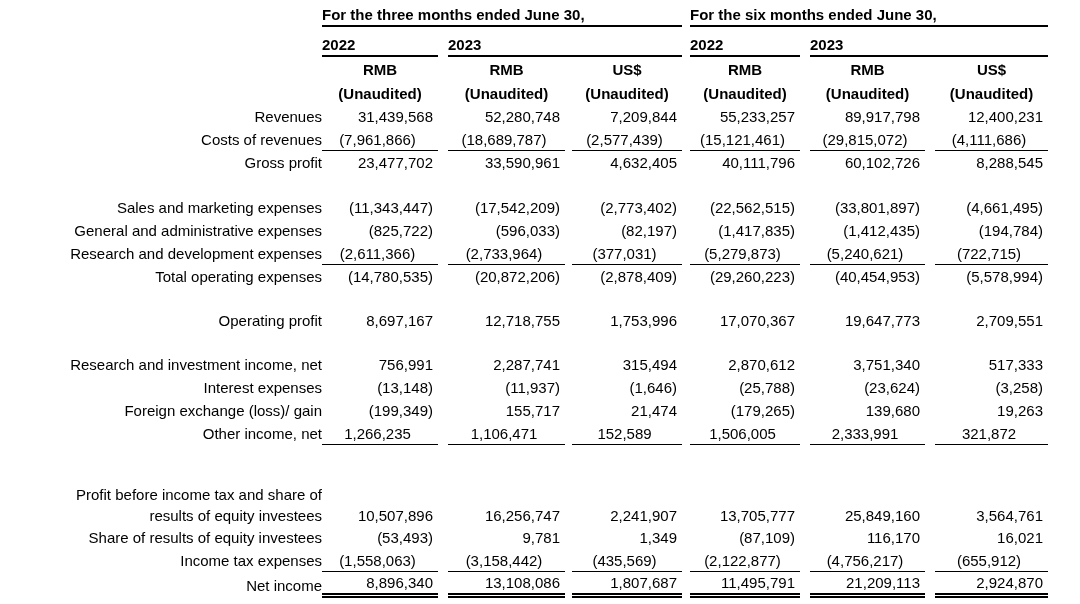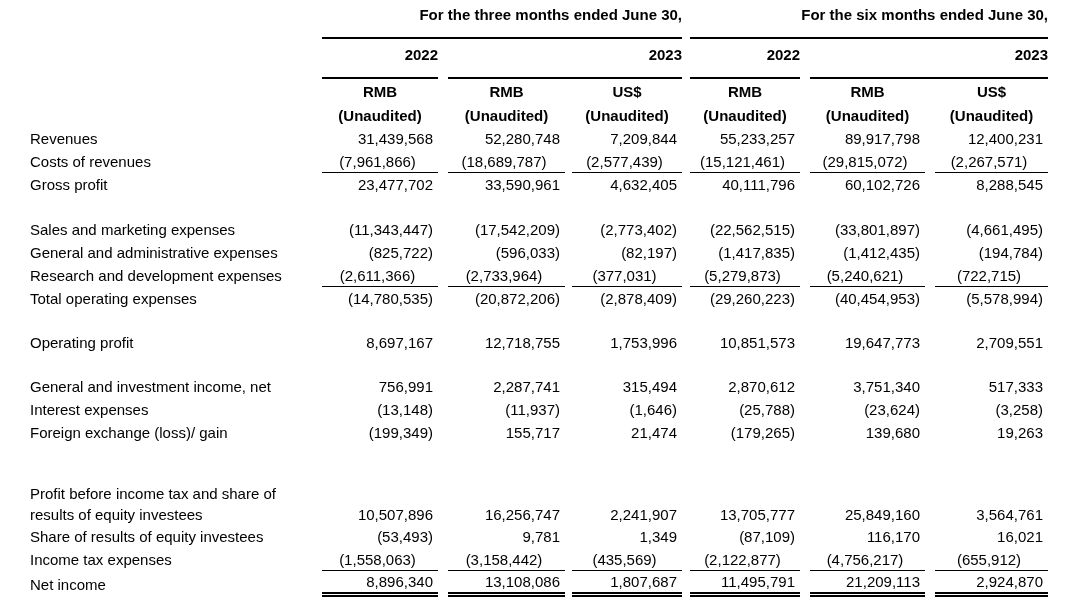--- a/index.html
+++ b/index.html
@@ -22,43 +22,43 @@
   col.c-lbl { width: 322px; }
   col.c1 { width: 116px; }
   col.c2 { width: 127px; }
   col.c3 { width: 117px; }
   col.c4 { width: 118px; }
   col.c5 { width: 125px; }
   col.c6 { width: 123px; }
 
   th { padding: 0; font-weight: bold; vertical-align: bottom; }
   thead tr.r-group { height: 19px; }
-  thead tr.r-year  { height: 40px; }
+  thead tr.r-year  { height: 30px; }
   thead tr.r-cur   { height: 24px; }
   thead tr.r-unaud { height: 24px; }
 
   .hline {
     border-bottom: 2px solid #000;
-    text-align: right;
+    text-align: left;
     line-height: 17px;
-    padding-bottom: 14px;
+    padding-bottom: 2px;
   }
   .ctr { line-height: 22px; }
 
   .m0  { margin-left: 0; }
   .m7  { margin-left: 7px; }
   .m8  { margin-left: 8px; }
   .m10 { margin-left: 10px; }
 
   tbody tr { height: 23px; }
   tbody tr.tall { height: 45px; }
   tbody tr.tall td { vertical-align: bottom; }
   tbody tr.b { font-weight: normal; }
   td { padding: 0; vertical-align: middle; }
-  td.lbl { padding-left: 30px; text-align: left; line-height: 21px; }
+  td.lbl { padding-left: 30px; text-align: right; line-height: 21px; }
   .cell { text-align: right; padding-right: 5px; line-height: 21px; }
   .u  { border-bottom: 1.5px solid #000; text-align: center; }
   .du { border-bottom: 5px double #000; text-align: right; }
 </style>
 </head>
 <body>
 
 <table class="fin">
   <colgroup>
     <col class="c-lbl">
@@ -170,21 +170,21 @@
         <td>
           <div class="cell m7 u">(2,577,439)</div>
         </td>
         <td>
           <div class="cell m8 u">(15,121,461)</div>
         </td>
         <td>
           <div class="cell m10 u">(29,815,072)</div>
         </td>
         <td>
-          <div class="cell m10 u">(2,267,571)</div>
+          <div class="cell m10 u">(4,111,686)</div>
         </td>
       </tr>
       <tr class="b">
         <td class="lbl">Gross profit</td>
         <td>
           <div class="cell m0">23,477,702</div>
         </td>
         <td>
           <div class="cell m10">33,590,961</div>
         </td>
@@ -296,34 +296,34 @@
         <td>
           <div class="cell m0">8,697,167</div>
         </td>
         <td>
           <div class="cell m10">12,718,755</div>
         </td>
         <td>
           <div class="cell m7">1,753,996</div>
         </td>
         <td>
-          <div class="cell m8">10,851,573</div>
+          <div class="cell m8">17,070,367</div>
         </td>
         <td>
           <div class="cell m10">19,647,773</div>
         </td>
         <td>
           <div class="cell m10">2,709,551</div>
         </td>
       </tr>
       <tr style="height: 21px;">
         <td colspan="7"></td>
       </tr>
       <tr>
-        <td class="lbl">General and investment income, net</td>
+        <td class="lbl">Research and investment income, net</td>
         <td>
           <div class="cell m0">756,991</div>
         </td>
         <td>
           <div class="cell m10">2,287,741</div>
         </td>
         <td>
           <div class="cell m7">315,494</div>
         </td>
         <td>
@@ -369,20 +369,41 @@
           <div class="cell m7">21,474</div>
         </td>
         <td>
           <div class="cell m8">(179,265)</div>
         </td>
         <td>
           <div class="cell m10">139,680</div>
         </td>
         <td>
           <div class="cell m10">19,263</div>
+        </td>
+      </tr>
+      <tr>
+        <td class="lbl">Other income, net</td>
+        <td>
+          <div class="cell m0 u">1,266,235</div>
+        </td>
+        <td>
+          <div class="cell m10 u">1,106,471</div>
+        </td>
+        <td>
+          <div class="cell m7 u">152,589</div>
+        </td>
+        <td>
+          <div class="cell m8 u">1,506,005</div>
+        </td>
+        <td>
+          <div class="cell m10 u">2,333,991</div>
+        </td>
+        <td>
+          <div class="cell m10 u">321,872</div>
         </td>
       </tr>
       <tr style="height: 36px;">
         <td colspan="7"></td>
       </tr>
       <tr class="b tall">
         <td class="lbl">Profit before income tax and share of results of equity investees</td>
         <td>
           <div class="cell m0">10,507,896</div>
         </td>

